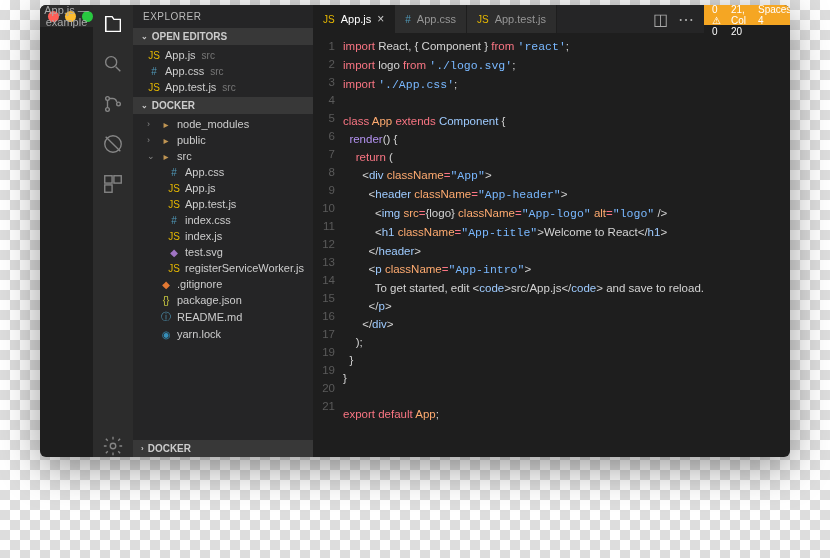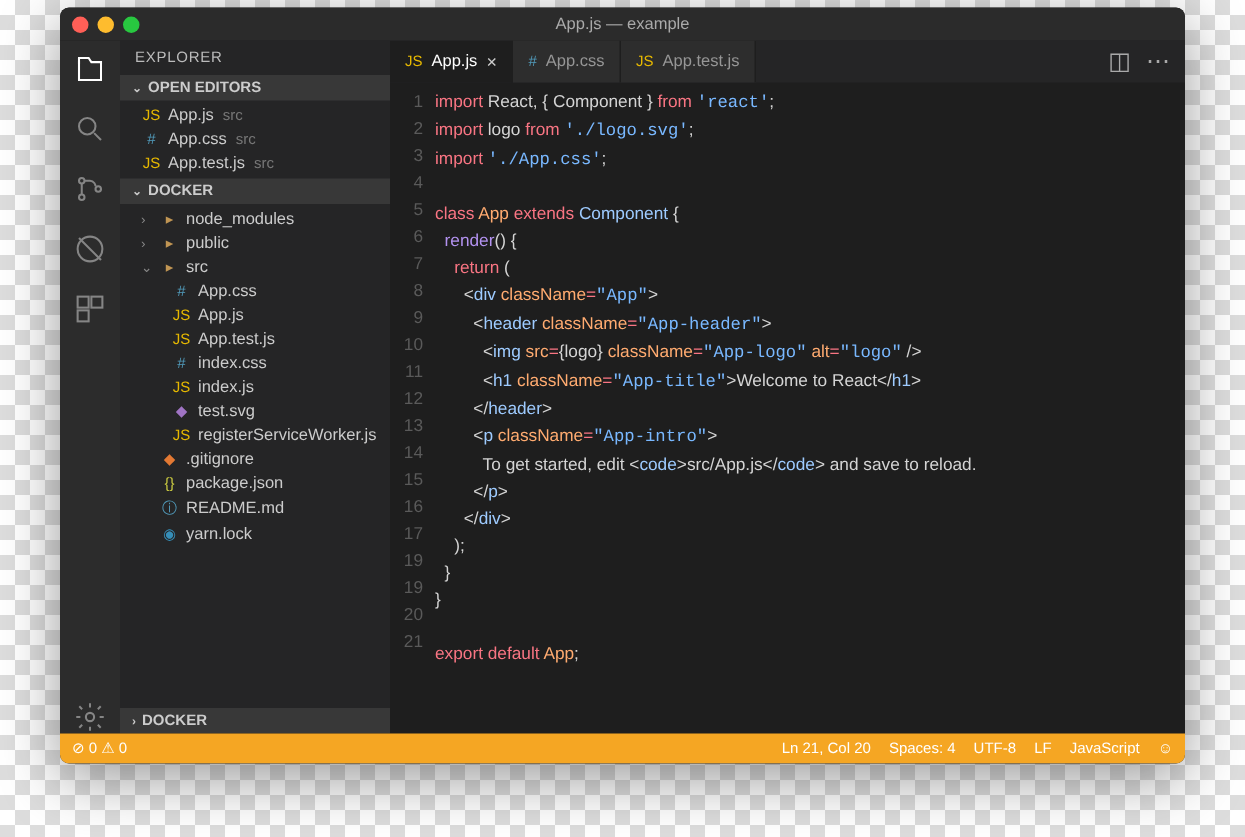--- a/index.html
+++ b/index.html
@@ -1,17 +1,17 @@
 <!DOCTYPE html>
 <html><head>
 <meta charset="utf-8">
 <style>
 * { margin: 0; padding: 0; box-sizing: border-box; font-family: -apple-system, "SF Pro", "Segoe UI", sans-serif; }
 body { background: repeating-conic-gradient(#ddd 0 25%, #fff 0 50%) 0 0/20px 20px; width: 830px; height: 558px; position: relative; }
-.window { position: absolute; left: 40px; top: 5px; width: 750px; height: 504px; background: #1e1e1e; border-radius: 6px; box-shadow: 0 10px 40px rgba(0,0,0,.4); overflow: hidden; display: flex; flex-direction: column; }
+.window { position: absolute; left: 40px; top: 5px; width: 750px; height: 452px; background: #1e1e1e; border-radius: 6px; box-shadow: 0 10px 40px rgba(0,0,0,.4); overflow: hidden; display: flex; flex-direction: row; }
 .titlebar { height: 22px; background: #2b2b2b; display: flex; align-items: center; position: relative; }
 .traffic { display: flex; gap: 6px; margin-left: 8px; }
 .tl { width: 11px; height: 11px; border-radius: 50%; }
 .tl.r { background: #ff5f57; } .tl.y { background: #febc2e; } .tl.g { background: #28c840; }
 .titlebar-title { position: absolute; left: 0; right: 0; text-align: center; color: #aaa; font-size: 11px; pointer-events: none; }
 .body { flex: 1; display: flex; min-height: 0; }
 .activitybar { width: 40px; background: #2c2c2c; display: flex; flex-direction: column; align-items: center; padding-top: 8px; gap: 18px; }
 .activitybar .ic { width: 22px; height: 22px; color: #858585; cursor: pointer; display:flex; align-items:center; justify-content:center; }
 .activitybar .ic.active { color: #fff; }
 .activitybar .spacer { flex: 1; }

